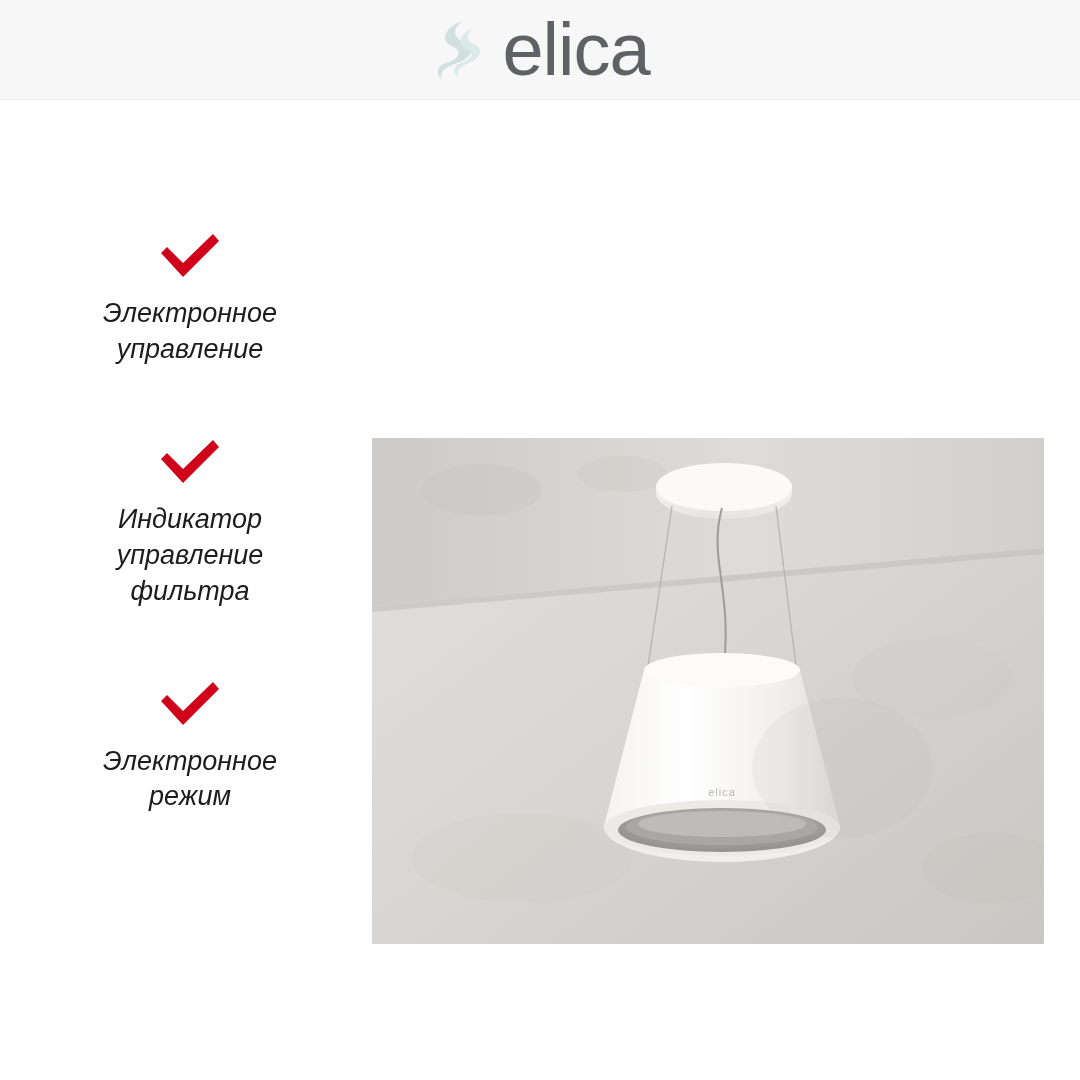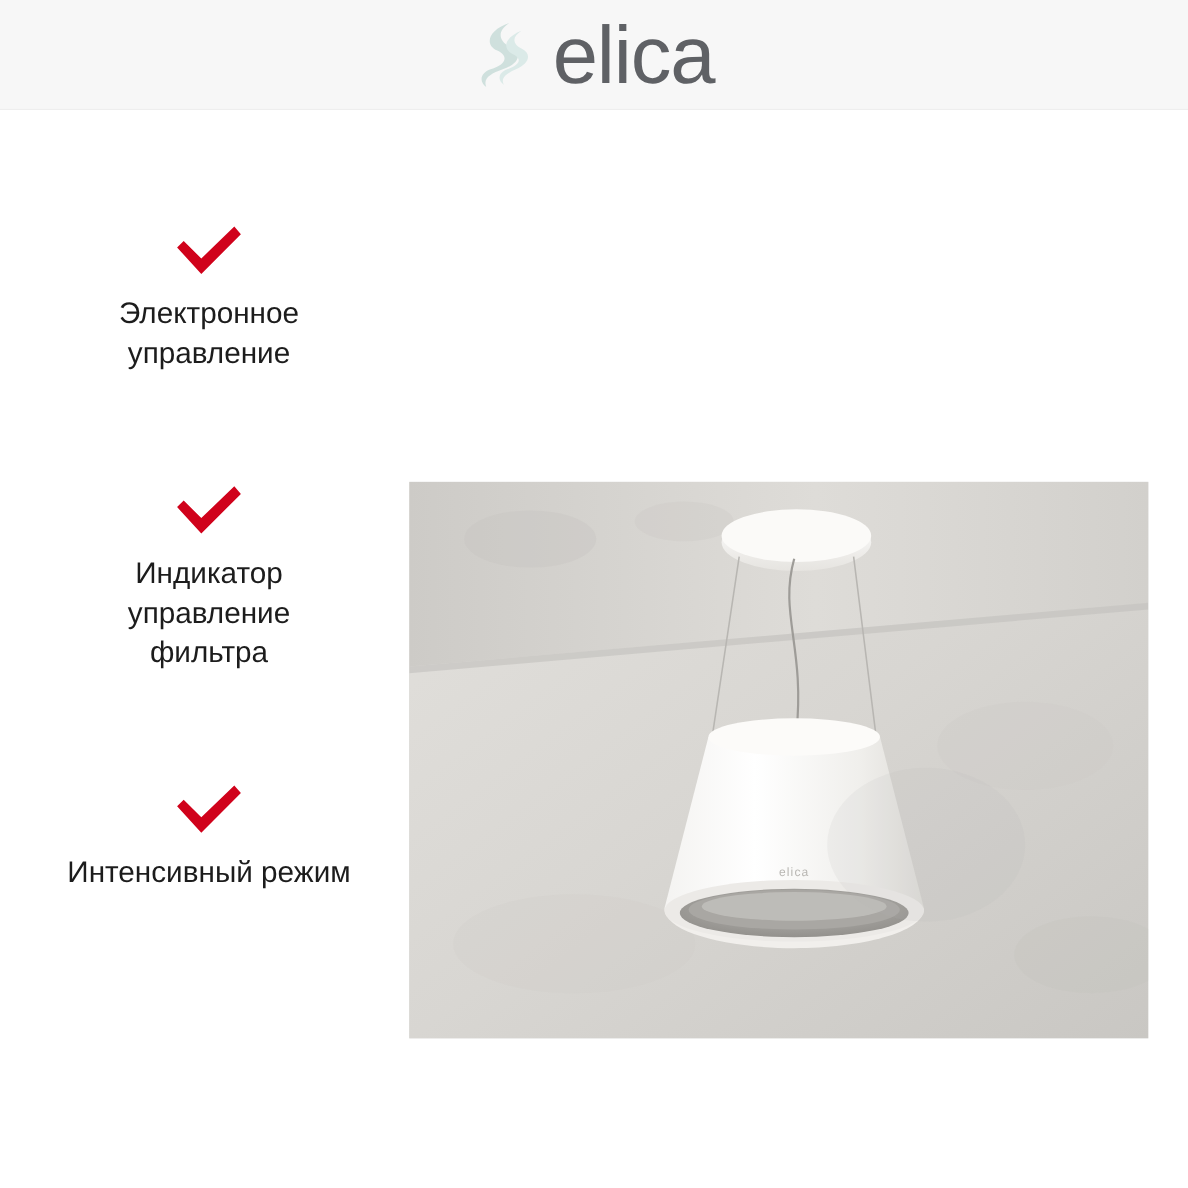--- a/index.html
+++ b/index.html
@@ -48,25 +48,26 @@
   .content {
     position: relative;
     width: 1080px;
     height: 980px;
   }
 
   
   .features {
     position: absolute;
     left: 40px;
-    top: 104px;
+    top: 132px;
     width: 300px;
     display: flex;
     flex-direction: column;
-    gap: 100px;
+    gap: 70px;
+    font-style: italic;
   }
   .feature {
     display: flex;
     flex-direction: column;
     align-items: center;
   }
   .check-icon {
     width: 66px;
     height: 48px;
     display: block;
@@ -133,21 +134,21 @@
       </span>
       <div class="feature-label">Индикатор управление фильтра</div>
     </div>
 
     <div class="feature">
       <span>
         <svg class="check-icon" viewBox="0 0 66 48" xmlns="http://www.w3.org/2000/svg" aria-hidden="true">
           <path d="M4 21 L10 15 L26 31 L56 2 L62 9 L26 45 Z" fill="#d0021b"></path>
         </svg>
       </span>
-      <div class="feature-label">Интенсивный режим</div>
+      <div class="feature-label">Электронное режим</div>
     </div>
 
   </div>
 
   <div class="product-photo">
     <svg class="photo-svg" viewBox="0 0 672 506" xmlns="http://www.w3.org/2000/svg" aria-hidden="true">
       <defs>
         <linearGradient id="wallTop" x1="0" y1="0" x2="1" y2="0">
           <stop offset="0%" stop-color="#cdcbc7"></stop>
           <stop offset="55%" stop-color="#dedcd8"></stop>

